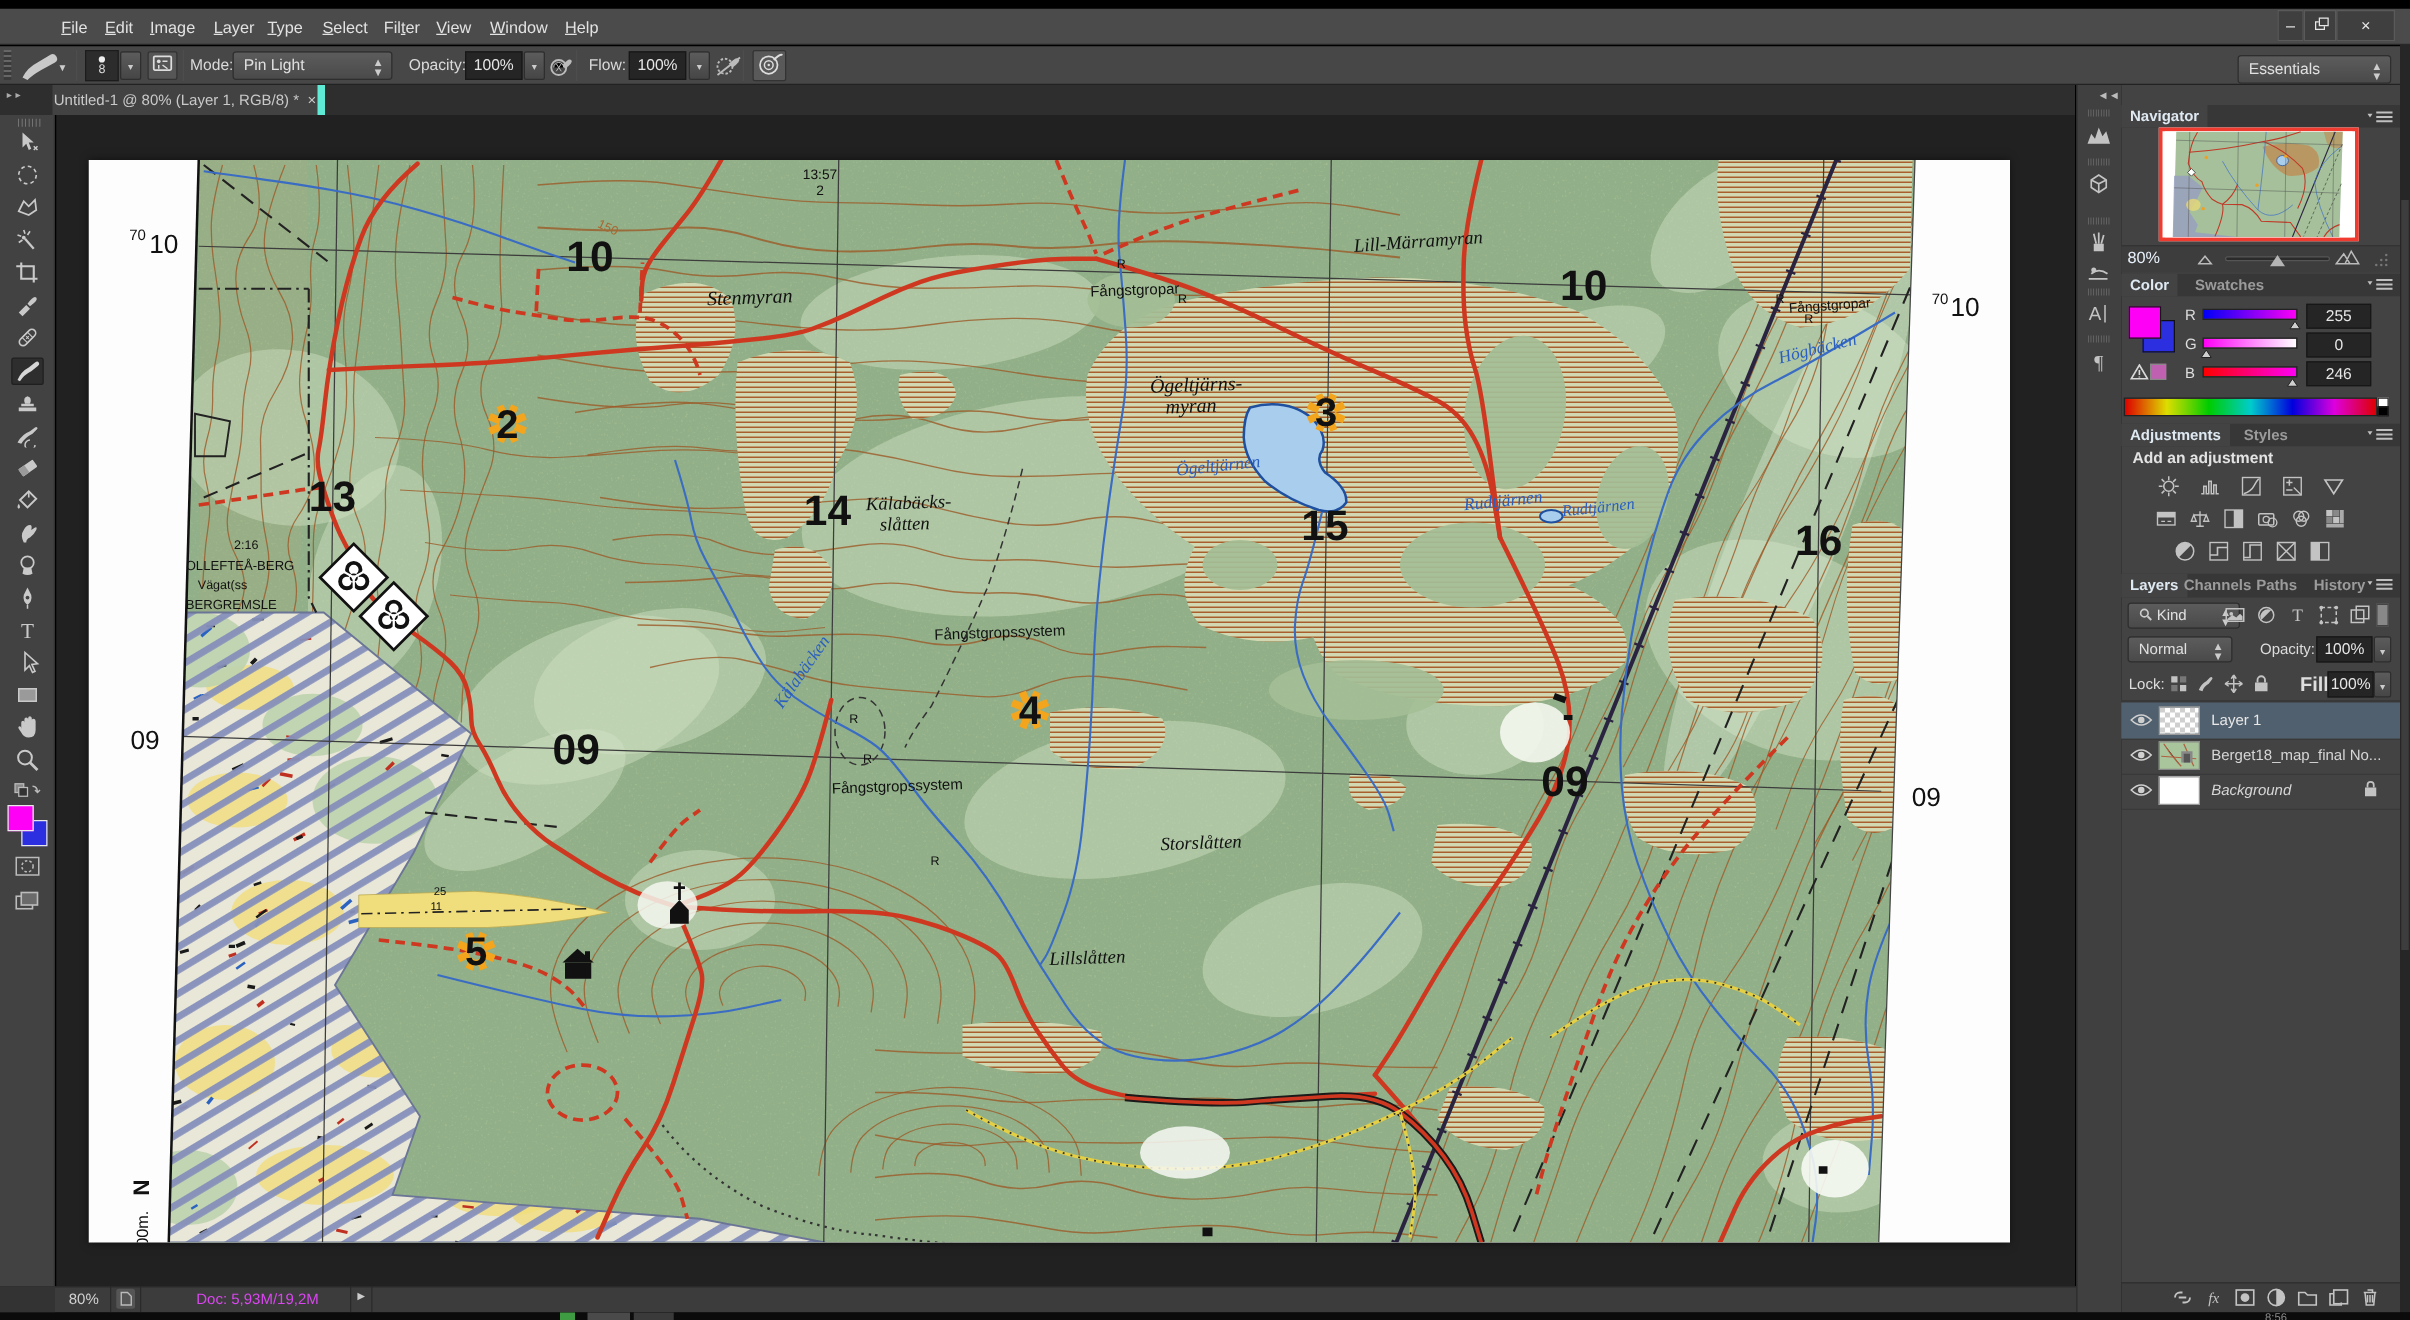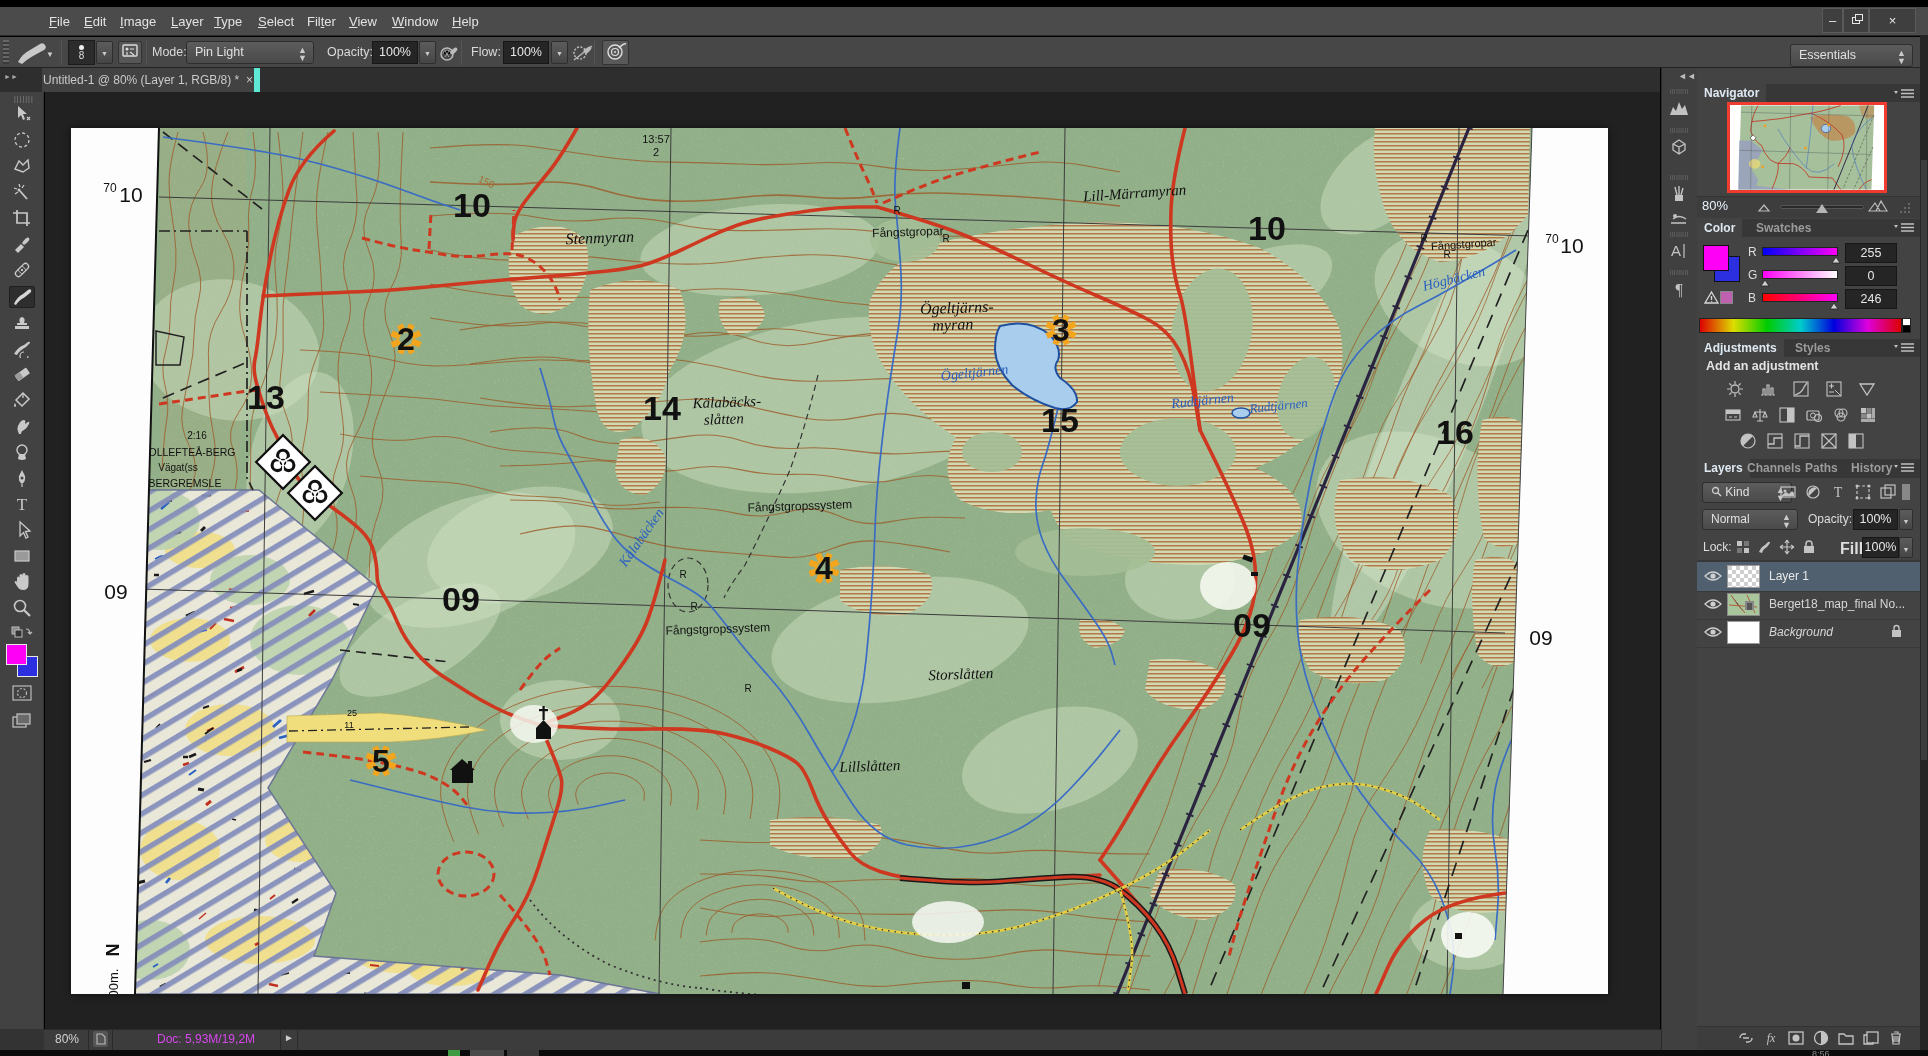--- a/index.html
+++ b/index.html
@@ -943,21 +943,21 @@
       <circle cx="3" cy="3" r="1.5" fill="#c3c3c3"></circle>
       <circle cx="15" cy="3" r="1.5" fill="#c3c3c3"></circle>
       <circle cx="3" cy="15" r="1.5" fill="#c3c3c3"></circle>
       <circle cx="15" cy="15" r="1.5" fill="#c3c3c3"></circle>
     </svg>
     <svg class="abs" style="left:1879px;top:483px;" width="18" height="18" viewBox="0 0 18 18">
       <rect x="2" y="5" width="10" height="10" fill="none" stroke="#c3c3c3" stroke-width="1.2"></rect>
       <rect x="6" y="2" width="10" height="10" fill="none" stroke="#c3c3c3" stroke-width="1.2"></rect>
     </svg>
     <div class="abs" style="left:1901px;top:483px;width:10px;height:18px;background:#888;border:1px solid #444;"></div>
-    <div class="dropdown" style="left:1702px;top:509px;width:96px;height:21px;line-height:19px;font-size:12px;">Normal<span class="updown" style="top:3px;">▲<br>▼</span></div>
+    <div class="dropdown" style="left:1702px;top:509px;width:84px;height:21px;line-height:19px;font-size:12px;">Normal<span class="updown" style="top:3px;">▲<br>▼</span></div>
     <div class="abs" style="left:1808px;top:512px;color:#ddd;font-size:12px;">Opacity:</div>
     <div class="valbox" style="left:1853px;top:509px;width:45px;height:21px;line-height:19px;">100%</div>
     <div class="arrbtn" style="left:1899px;top:509px;height:21px;width:14px;"><span style="font-size:7px;">▼</span></div>
     <div class="abs" style="left:1703px;top:540px;color:#ddd;font-size:12px;">Lock:</div>
     <svg class="abs" style="left:1735px;top:539px;" width="16" height="16" viewBox="0 0 16 16">
       <rect x="2" y="2" width="5" height="5" fill="#c3c3c3"></rect>
       <rect x="9" y="2" width="5" height="5" fill="#777"></rect>
       <rect x="2" y="9" width="5" height="5" fill="#777"></rect>
       <rect x="9" y="9" width="5" height="5" fill="#c3c3c3"></rect>
     </svg>

